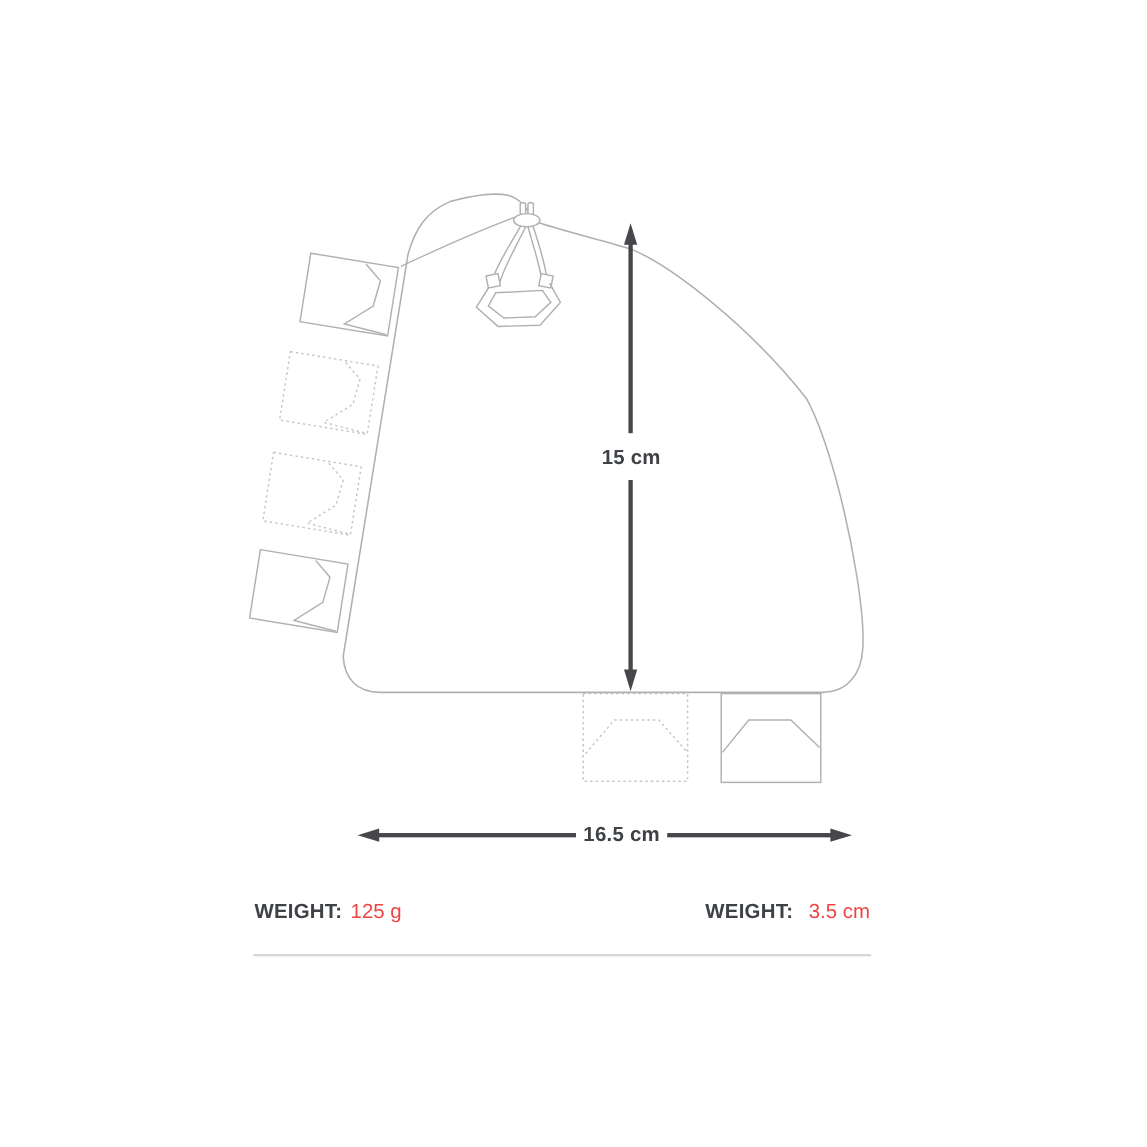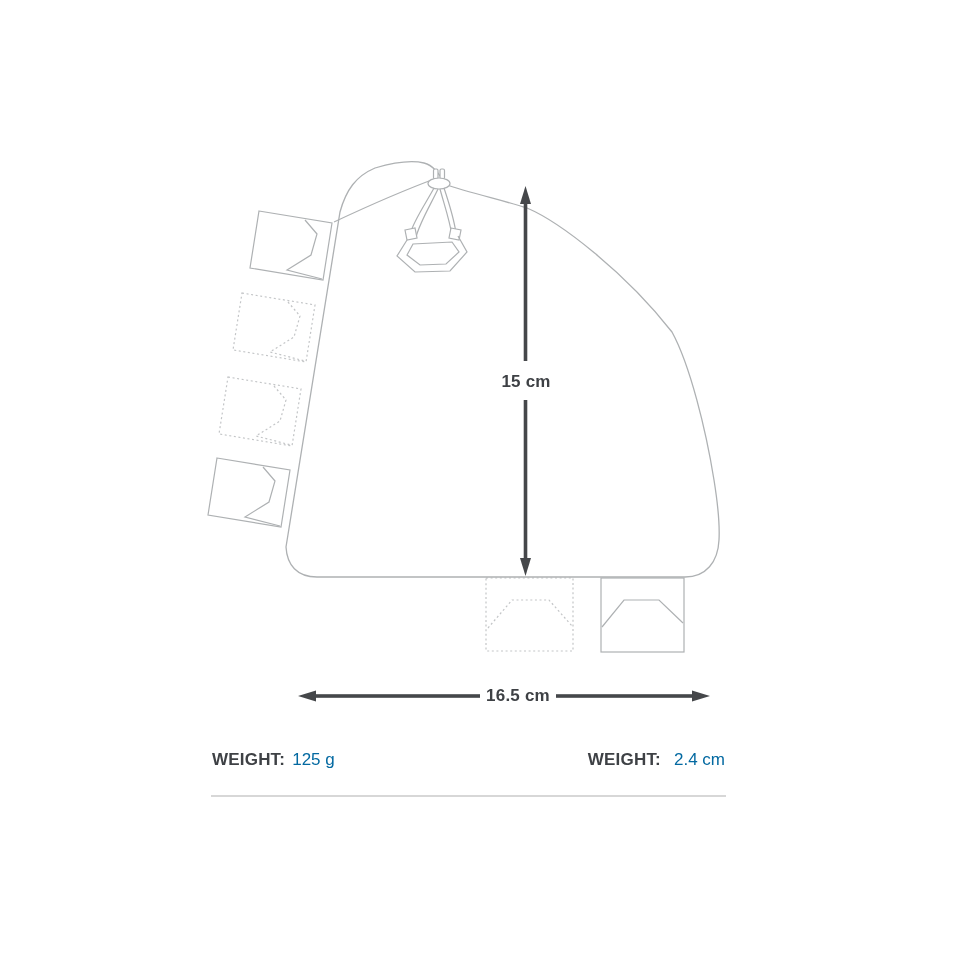--- a/index.html
+++ b/index.html
@@ -30,21 +30,21 @@
     top: 750px;
     width: 513px;
     display: flex;
     justify-content: space-between;
     align-items: baseline;
     font-size: 17px;
     color: #3e4145;
   }
   .spec-item { white-space: nowrap; }
   .spec-label { font-weight: bold; letter-spacing: 0.2px; text-align: right; }
-  .spec-value { font-weight: normal; margin-left: 7px; color: #0369a1; }
+  .spec-value { font-weight: normal; margin-left: 7px; color: #ef4444; }
   .spec-item.right .spec-value { margin-left: 13px; }
   .divider {
     position: absolute;
     left: 211px;
     top: 795px;
     width: 515px;
     height: 2px;
     background: #d7d7d7;
   }
 </style>
@@ -144,19 +144,19 @@
 
   <div class="dim-label" style="left:526px; top:382px;">15 cm</div>
 
   <div class="dim-label" style="left:518px; top:696px;">16.5 cm</div>
 
   <div class="specs-row">
     <div class="spec-item">
       <span class="spec-label">WEIGHT:</span><span class="spec-value">125 g</span>
     </div>
     <div class="spec-item right">
-      <span class="spec-label">WEIGHT:</span><span class="spec-value">2.4 cm</span>
+      <span class="spec-label">WEIGHT:</span><span class="spec-value">3.5 cm</span>
     </div>
   </div>
 
   <div class="divider"></div>
 
 </div>
 
 </body></html>

